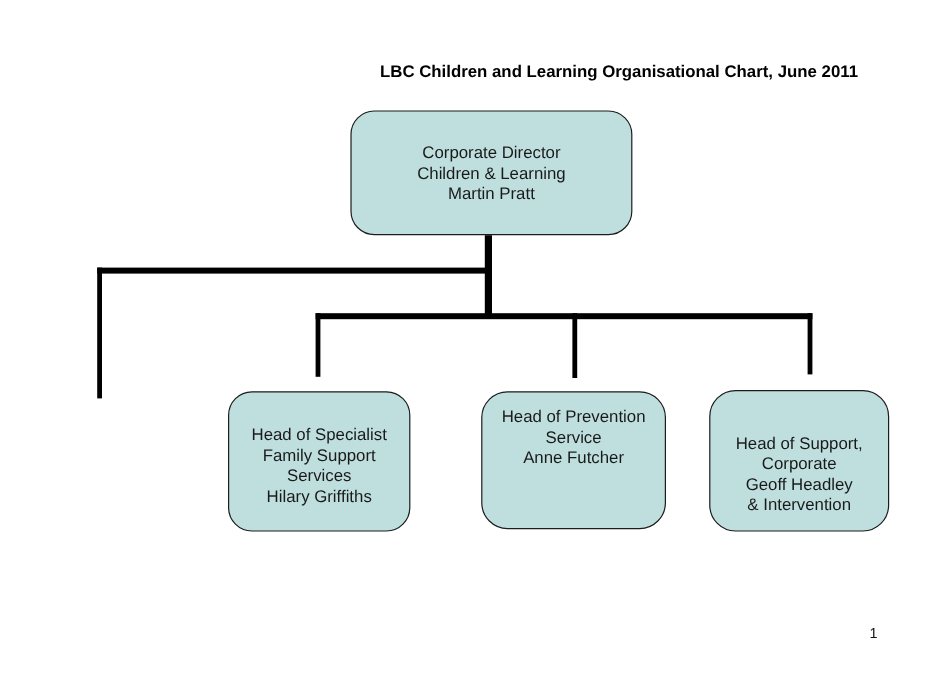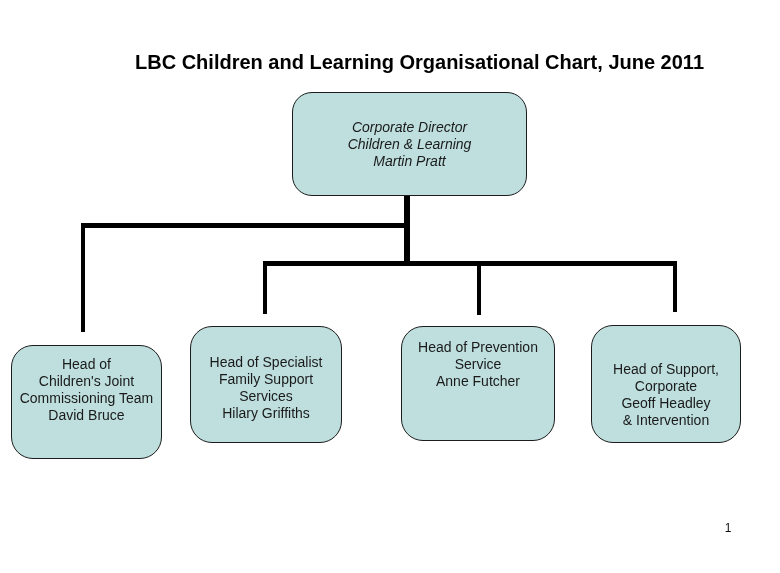--- a/index.html
+++ b/index.html
@@ -14,22 +14,22 @@
     background: #ffffff;
     overflow: hidden;
     font-family: "Liberation Sans", "DejaVu Sans", sans-serif;
     color: #1a1a1a;
   }
   .slide-title {
     position: absolute;
     left: 135px;
     top: 51px;
     width: 580px;
-    text-align: left;
-    font-size: 20px;
+    text-align: right;
+    font-size: 14px;
     font-weight: bold;
     color: #000000;
     white-space: nowrap;
   }
   .box {
     position: absolute;
     box-sizing: border-box;
     background: #bfdfdf;
     border: 1px solid #1c1c1c;
     text-align: center;
@@ -39,27 +39,26 @@
   }
   .box-root {
     left: 292px;
     top: 92px;
     width: 235px;
     height: 104px;
     border-radius: 20px;
     display: flex;
     flex-direction: column;
     justify-content: center;
-    font-style: italic;
   }
   .box-child {
     border-radius: 22px;
   }
   .box-c1 { left: 11px;  top: 345px; width: 151px; height: 114px; padding-top: 10px; }
-  .box-c2 { left: 190px; top: 326px; width: 152px; height: 117px; padding-top: 27px; }
+  .box-c2 { left: 190px; top: 326px; width: 152px; height: 117px; padding-top: 27px; border-radius: 20px; }
   .box-c3 { left: 401px; top: 326px; width: 154px; height: 115px; padding-top: 12px; }
   .box-c4 { left: 591px; top: 325px; width: 150px; height: 118px; padding-top: 35px; }
   .conn {
     position: absolute;
     background: #000000;
   }
   .conn-root-stem { left: 404px; top: 196px; width: 6px;   height: 69px; }
   .conn-h1        { left: 81px;  top: 223px; width: 329px; height: 5px;  }
   .conn-drop1     { left: 81px;  top: 223px; width: 4px;   height: 109px;}
   .conn-h2        { left: 263px; top: 261px; width: 414px; height: 5px;  }
@@ -90,26 +89,20 @@
   <div class="conn conn-drop2"></div>
   <div class="conn conn-drop3"></div>
   <div class="conn conn-drop4"></div>
 
   <div class="box box-root">
     <div>Corporate Director</div>
     <div>Children &amp; Learning</div>
     <div>Martin Pratt</div>
   </div>
 
-  <div class="box box-child box-c1">
-    <div>Head of</div>
-    <div>Children's Joint</div>
-    <div>Commissioning Team</div>
-    <div>David Bruce</div>
-  </div>
 
   <div class="box box-child box-c2">
     <div>Head of Specialist</div>
     <div>Family Support</div>
     <div>Services</div>
     <div>Hilary Griffiths</div>
   </div>
 
   <div class="box box-child box-c3">
     <div>Head of Prevention</div>

